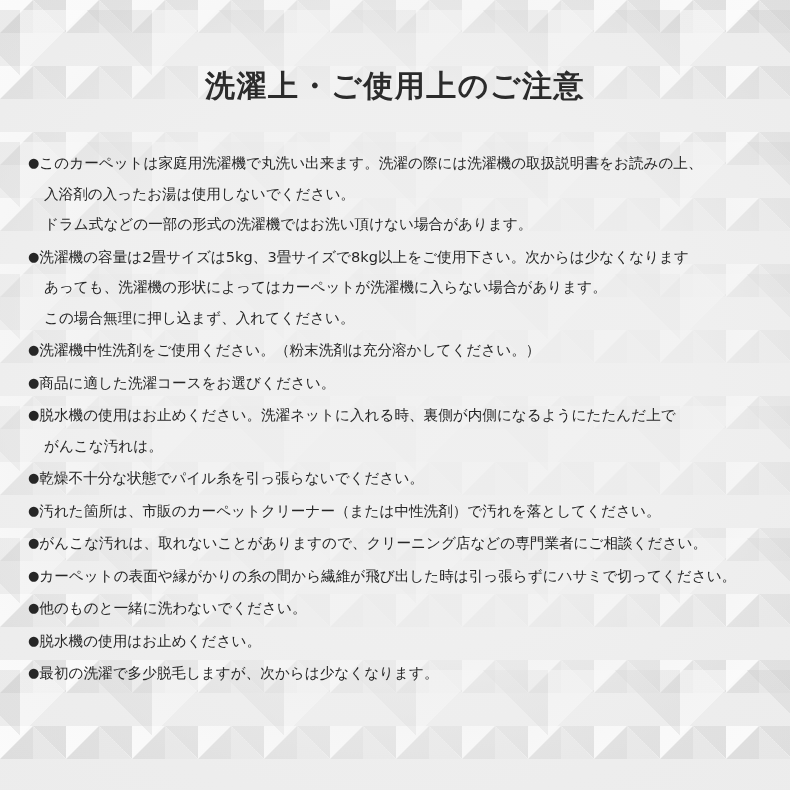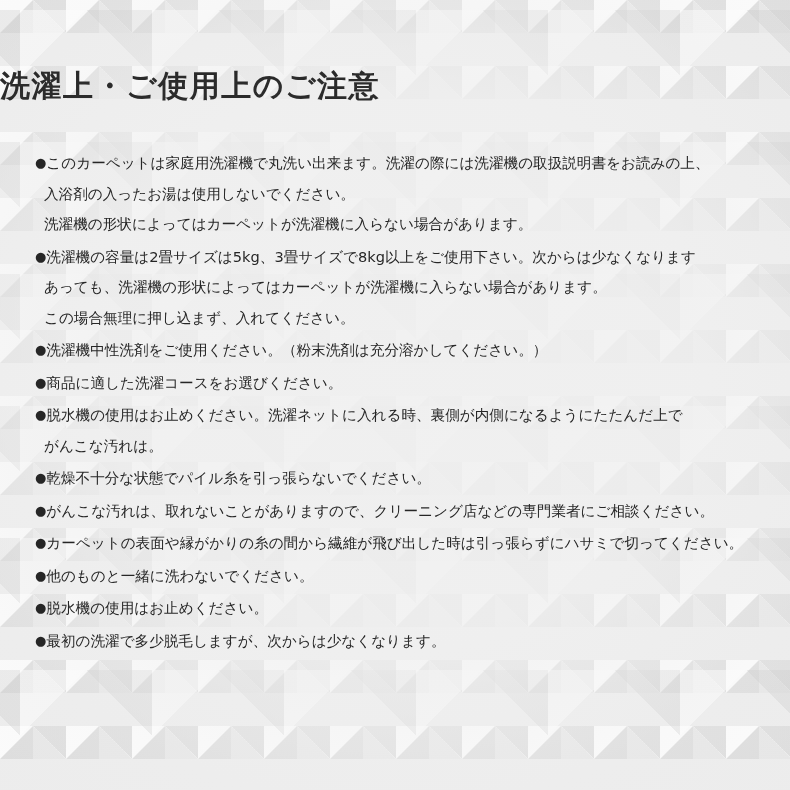--- a/index.html
+++ b/index.html
@@ -58,20 +58,21 @@
     position: absolute;
     inset: 0;
     padding: 0;
   }
 
   #doc-title {
     position: absolute;
     top: 66px;
     left: 0;
     width: 790px;
+    text-align: center;
     font-size: 30px;
     font-weight: 700;
     color: #2b2b2b;
     letter-spacing: 1.5px;
     font-family: "DejaVu Sans", "Liberation Sans", sans-serif;
   }
 
   #notice-list {
     position: absolute;
     top: 148px;
@@ -86,21 +87,20 @@
   .notice-line {
     font-size: 14.6px;
     line-height: 30.5px;
     color: #262626;
     font-family: "DejaVu Sans", "Liberation Sans", sans-serif;
     white-space: nowrap;
   }
   .notice-line.first {
     text-indent: 0;
     padding-left: 0;
-    margin-left: 7px;
   }
   .notice-line.cont {
     padding-left: 16px;
   }
 
   .bullet {
     font-size: 13px;
     vertical-align: 1px;
     color: #262626;
   }
@@ -113,39 +113,42 @@
   <div id="bg-pattern-2"></div>
   <div id="bg-wash"></div>
 
   <div id="content">
     <div id="doc-title">洗濯上・ご使用上のご注意</div>
 
     <div id="notice-list">
         <div class="notice-item">
           <div class="notice-line first"><span class="bullet">●</span><span>このカーペットは家庭用洗濯機で丸洗い出来ます。洗濯の際には洗濯機の取扱説明書をお読みの上、</span></div>
           <div class="notice-line cont"><span>入浴剤の入ったお湯は使用しないでください。</span></div>
-          <div class="notice-line cont"><span>洗濯機の形状によってはカーペットが洗濯機に入らない場合があります。</span></div>
+          <div class="notice-line cont"><span>ドラム式などの一部の形式の洗濯機ではお洗い頂けない場合があります。</span></div>
         </div>
         <div class="notice-item">
           <div class="notice-line first"><span class="bullet">●</span><span>洗濯機の容量は2畳サイズは5kg、3畳サイズで8kg以上をご使用下さい。次からは少なくなります</span></div>
           <div class="notice-line cont"><span>あっても、洗濯機の形状によってはカーペットが洗濯機に入らない場合があります。</span></div>
           <div class="notice-line cont"><span>この場合無理に押し込まず、入れてください。</span></div>
         </div>
         <div class="notice-item">
           <div class="notice-line first"><span class="bullet">●</span><span>洗濯機中性洗剤をご使用ください。（粉末洗剤は充分溶かしてください。）</span></div>
         </div>
         <div class="notice-item">
           <div class="notice-line first"><span class="bullet">●</span><span>商品に適した洗濯コースをお選びください。</span></div>
         </div>
         <div class="notice-item">
           <div class="notice-line first"><span class="bullet">●</span><span>脱水機の使用はお止めください。洗濯ネットに入れる時、裏側が内側になるようにたたんだ上で</span></div>
           <div class="notice-line cont"><span>がんこな汚れは。</span></div>
         </div>
         <div class="notice-item">
           <div class="notice-line first"><span class="bullet">●</span><span>乾燥不十分な状態でパイル糸を引っ張らないでください。</span></div>
+        </div>
+        <div class="notice-item">
+          <div class="notice-line first"><span class="bullet">●</span><span>汚れた箇所は、市販のカーペットクリーナー（または中性洗剤）で汚れを落としてください。</span></div>
         </div>
         <div class="notice-item">
           <div class="notice-line first"><span class="bullet">●</span><span>がんこな汚れは、取れないことがありますので、クリーニング店などの専門業者にご相談ください。</span></div>
         </div>
         <div class="notice-item">
           <div class="notice-line first"><span class="bullet">●</span><span>カーペットの表面や縁がかりの糸の間から繊維が飛び出した時は引っ張らずにハサミで切ってください。</span></div>
         </div>
         <div class="notice-item">
           <div class="notice-line first"><span class="bullet">●</span><span>他のものと一緒に洗わないでください。</span></div>
         </div>

